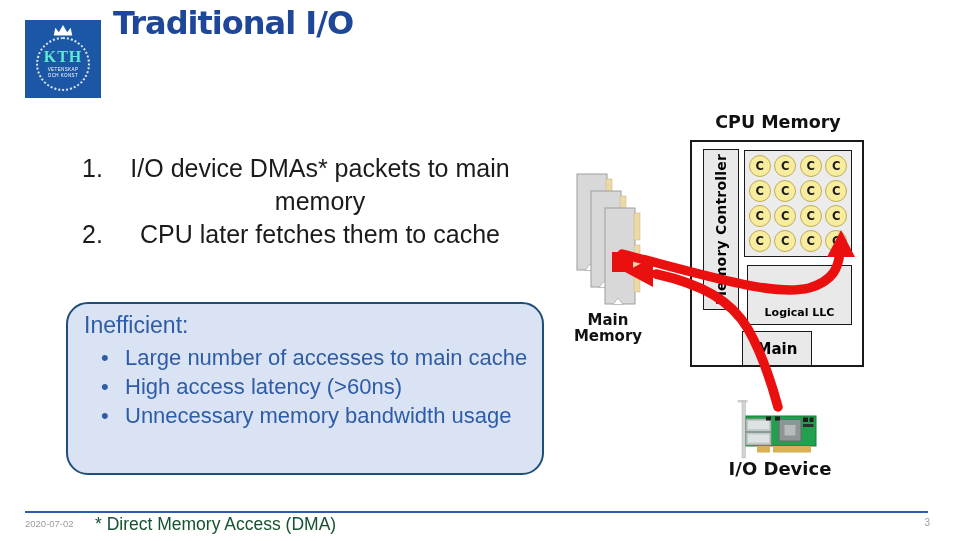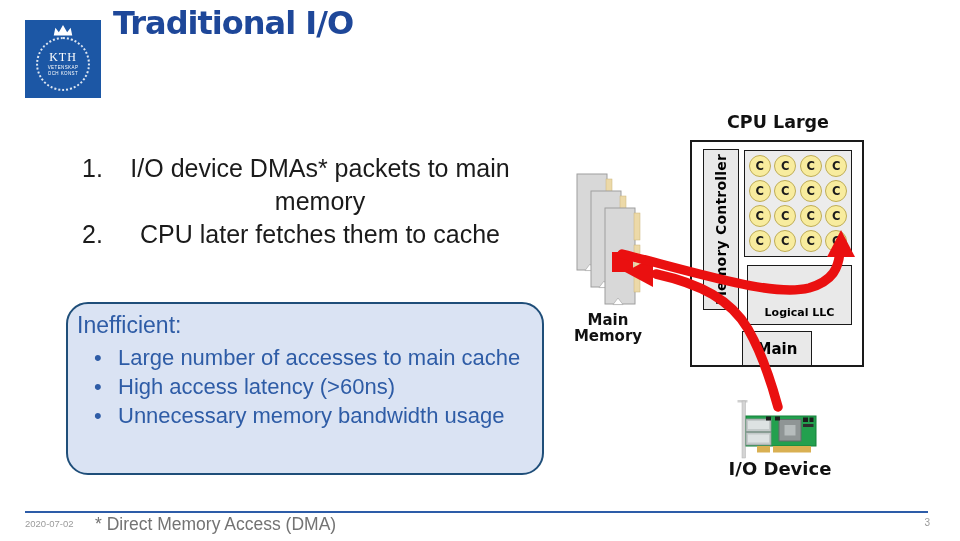--- a/index.html
+++ b/index.html
@@ -11,37 +11,37 @@
   
   .logo{
     position:absolute; left:25px; top:20px; width:76px; height:78px;
     background:var(--kth-blue,#1c57a5); display:flex; flex-direction:column; align-items:center;
   }
   .logo-crown{margin-top:4px; line-height:0;}
   .logo-ring{
     width:50px; height:50px; margin-top:1px; border:2px dotted rgba(255,255,255,.85);
     border-radius:50%; display:flex; flex-direction:column; align-items:center; justify-content:center;
   }
-  .logo-kth{color:#ffffff; font-family:"Liberation Serif",serif; font-weight:normal; font-size:12px; letter-spacing:1px; line-height:1;}
+  .logo-kth{color:#5eead4; font-family:"Liberation Serif",serif; font-weight:bold; font-size:16px; letter-spacing:1px; line-height:1;}
   .logo-sub{color:#fff; font-size:4.5px; letter-spacing:.4px; line-height:1.4; text-align:center; margin-top:2px;}
   .title{
     position:absolute; left:113px; top:4px; width:600px;
     font-size:32px; font-weight:800; letter-spacing:-1px;
     color:var(--title-blue,#1e4799); font-family:"DejaVu Sans","Liberation Sans",sans-serif;
   }
   
   .num-list{position:absolute; left:82px; top:152px; width:446px; color:#1b1b1b; font-size:25px; line-height:33px;}
   .num-item{display:flex;}
   .num-item .num{width:37px; flex:none;}
   .num-item .txt{width:402px;text-align:center;}
   
   .callout{
     position:absolute; left:66px; top:302px; width:478px; height:173px; box-sizing:border-box;
     background:var(--callout-bg,#dae3f3); border:2.5px solid var(--callout-border,#1f4e79);
-    border-radius:22px; color:var(--callout-text,#2e5ca6); padding:6px 12px 0 9px;
+    border-radius:22px; color:var(--callout-text,#2e5ca6); padding:6px 12px 0 16px;
   }
   .callout-head{font-size:23px; line-height:30px;}
   .callout ul{list-style:none; margin:3px 0 0 0; padding:0;}
   .callout li{display:flex; font-size:22px; line-height:29px;}
   .callout li .bull{width:24px; margin-left:17px; flex:none;}
   .callout li .btxt{width:404px;}
   
   .diag-label{position:absolute; font-family:"DejaVu Sans","Liberation Sans",sans-serif; font-weight:bold; color:#111; text-align:center;}
   .cpu-socket-label{left:690px; top:112px; width:176px; font-size:17.5px;}
   .socket-box{position:absolute; left:690px; top:140px; width:174px; height:227px; box-sizing:border-box; background:#fff; border:2px solid #1a1a1a;}
@@ -79,21 +79,21 @@
   }
   .main-memory-label{left:568px; top:312px; width:80px; font-size:15px; line-height:16px;}
   .io-device-label{left:710px; top:458px; width:140px; font-size:18px;}
   
   .overlay{position:absolute; left:0; top:0; width:960px; height:541px; z-index:5; pointer-events:none;}
   .red-arrow path{stroke:var(--red,#ea1010); stroke-width:9.5; fill:none; stroke-linecap:round;}
   .red-arrow polygon{fill:var(--red,#ea1010);}
   
   .footer-line{position:absolute; left:25px; top:511px; width:903px; height:2px; background:var(--line-blue,#2d5ca8);}
   .footer-date{position:absolute; left:25px; top:518px; font-size:9.5px; color:#9b9b9b;}
-  .footnote{position:absolute; left:95px; top:514px; font-size:17.5px; color:#737373;}
+  .footnote{position:absolute; left:95px; top:514px; font-size:17.5px; color:#14532d;}
   .page-num{position:absolute; left:918px; top:517px; width:12px; text-align:right; font-size:10px; color:#9b9b9b;}
 </style>
 </head>
 <body>
 
 <div class="slide">
 
   <div class="logo">
     <span class="logo-crown">
       <svg width="22" height="12" viewBox="0 0 20 11">
@@ -133,21 +133,21 @@
         <span class="bull">•</span>
         <span class="btxt">High access latency (&gt;60ns)</span>
       </li>
       <li>
         <span class="bull">•</span>
         <span class="btxt">Unnecessary memory bandwidth usage</span>
       </li>
     </ul>
   </div>
 
-  <div class="diag-label cpu-socket-label">CPU Large</div>
+  <div class="diag-label cpu-socket-label">CPU Memory</div>
   <div class="socket-box">
     <div class="mc-box">
       <span>Memory Controller</span>
     </div>
     <div class="core-grid">
         <div class="core">C</div>
         <div class="core">C</div>
         <div class="core">C</div>
         <div class="core">C</div>
         <div class="core">C</div>

